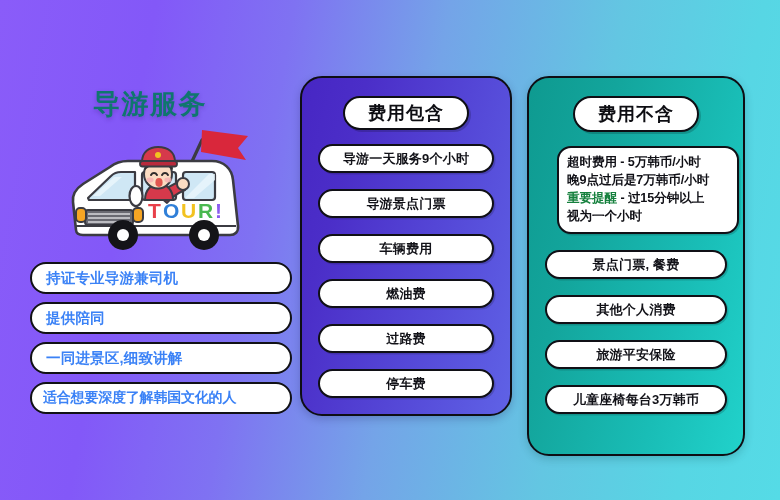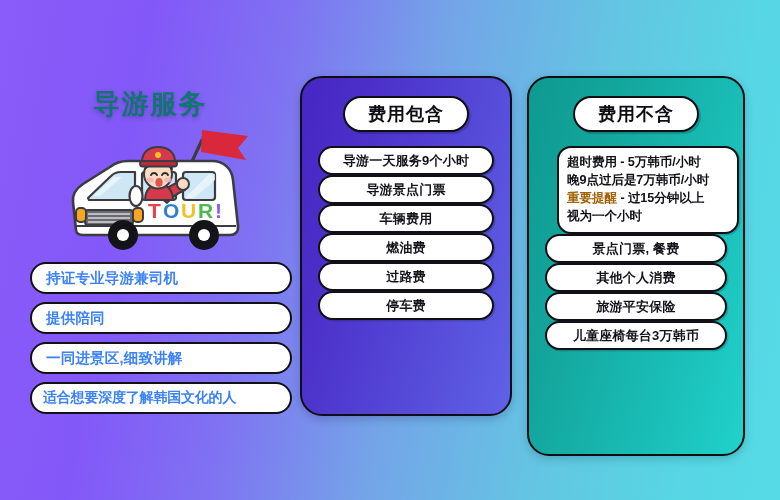--- a/index.html
+++ b/index.html
@@ -131,21 +131,21 @@
     color: #0d0d12;
     letter-spacing: 1px;
     margin-bottom: 14px;
     box-shadow: 2px 2px 0 rgba(0,0,0,0.18);
   }
 
   .card-items {
     width: 100%;
     display: flex;
     flex-direction: column;
-    gap: 0;
+    gap: 16px;
     align-items: center;
   }
 
   .pill-card {
     background: #ffffff;
     border: 2.2px solid #101016;
     border-radius: 16px;
     width: 100%;
     min-height: 29px;
     display: flex;
@@ -173,21 +173,21 @@
   }
   .note-line {
     font-size: 12.6px;
     font-weight: bold;
     color: #101016;
     letter-spacing: -0.1px;
     white-space: nowrap;
     line-height: 1.35;
   }
   .note-line .warn {
-    color: #a16207;
+    color: #15803d;
   }
 </style>
 </head>
 <body>
 
 <div class="stage">
 
   <div class="left-col">
 
     <div class="hero-title">导游服务</div>

